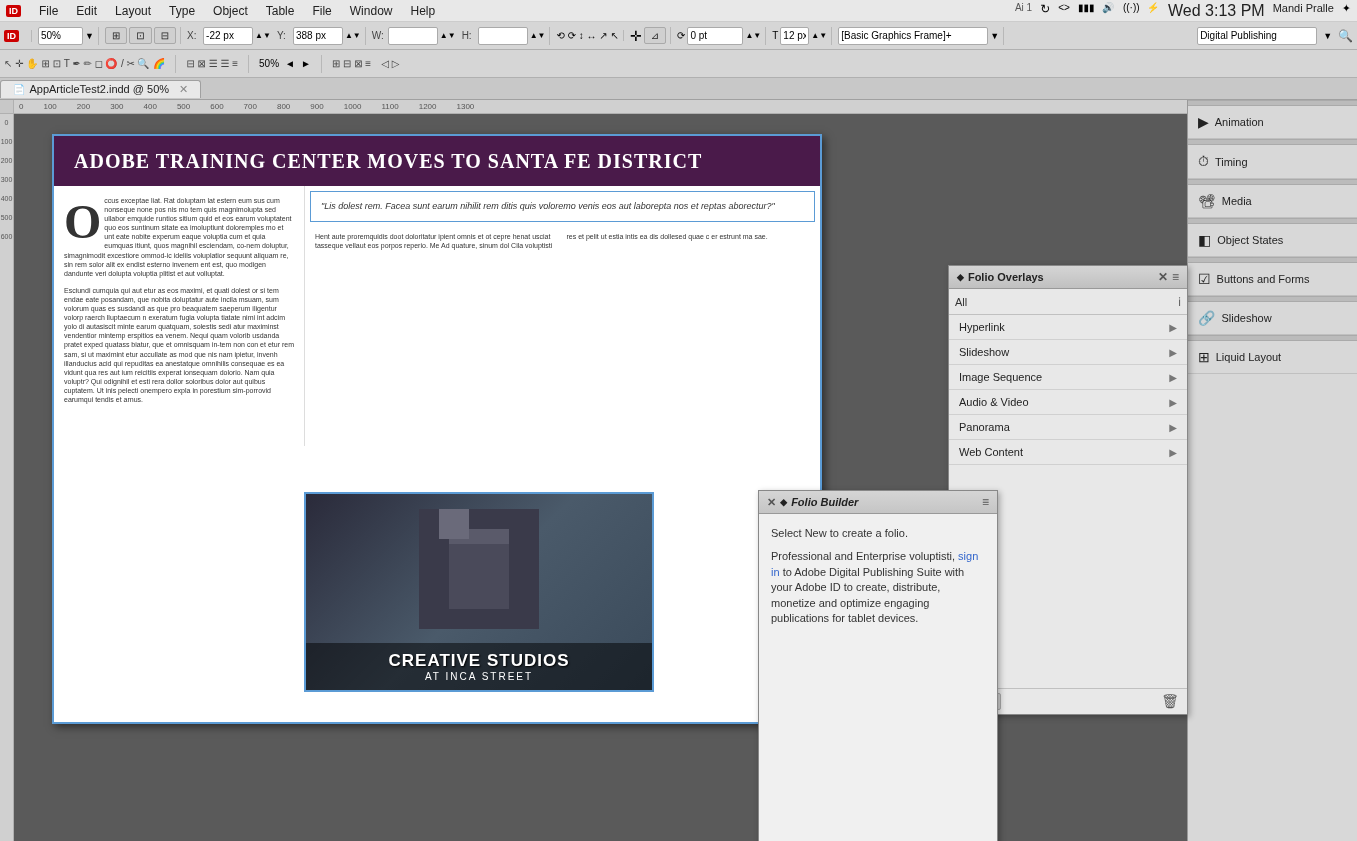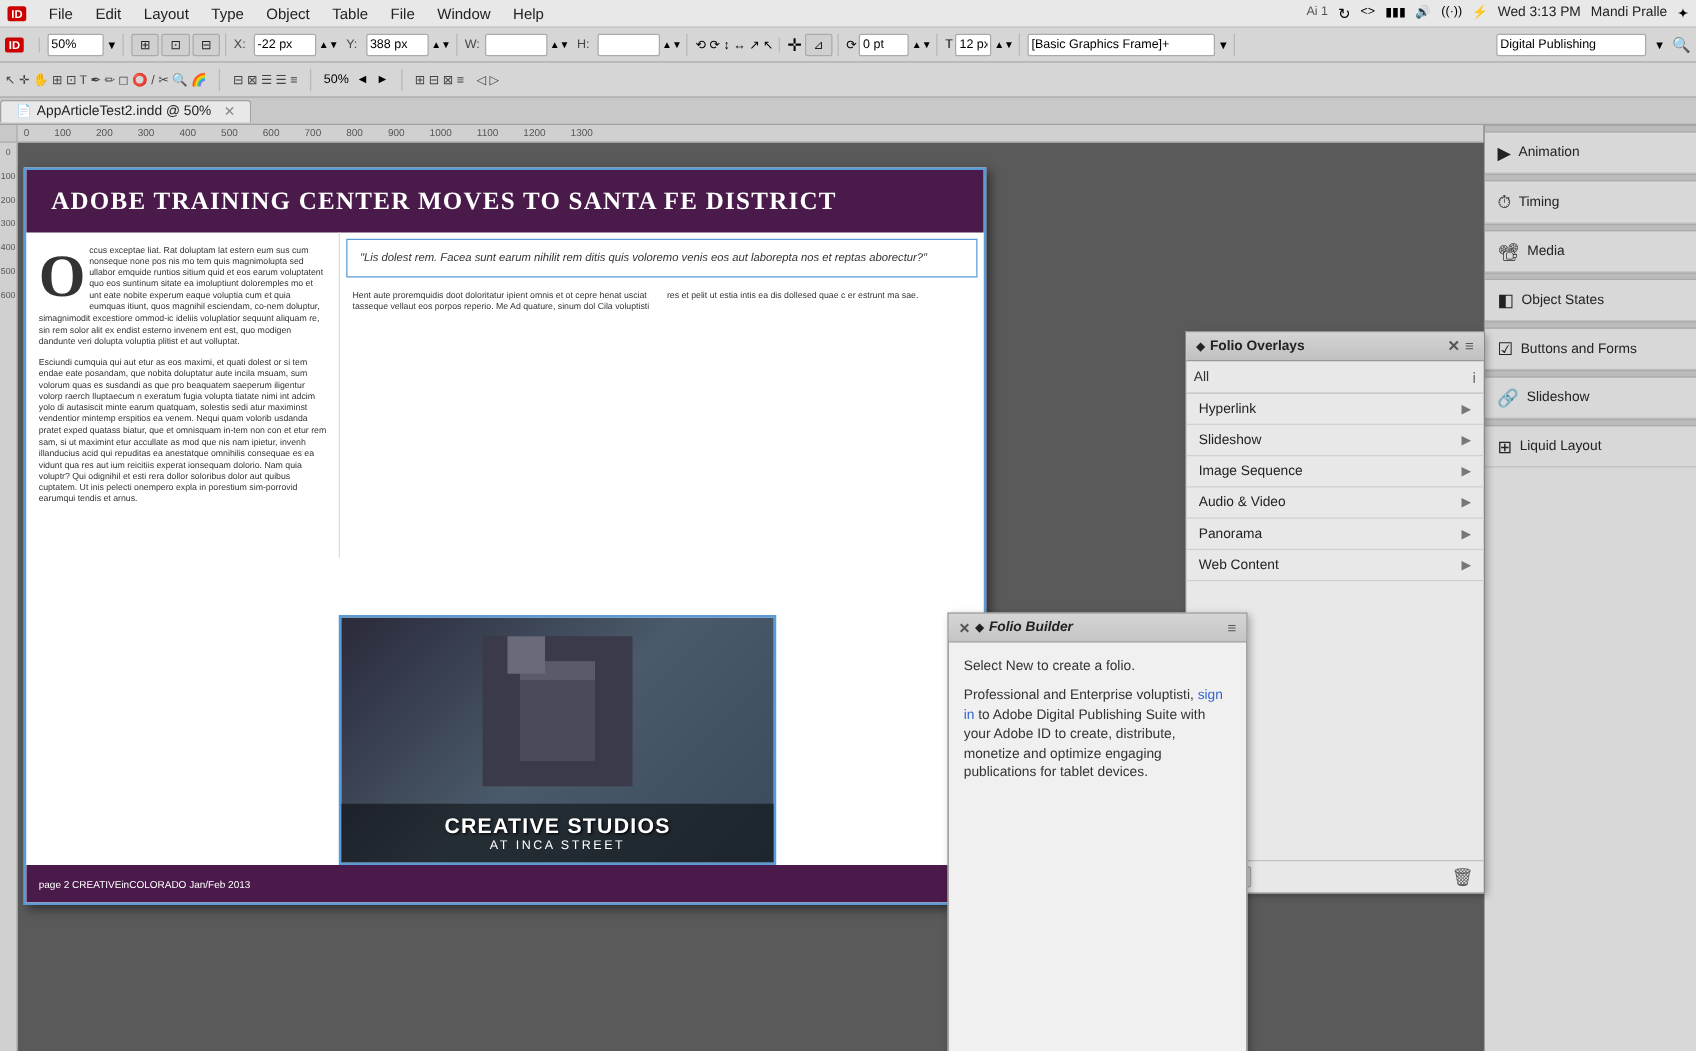--- a/index.html
+++ b/index.html
@@ -407,21 +407,21 @@
   <span class="menu-item">Window</span>
   <span class="menu-item">Help</span>
   <div class="menu-right">
     <span style="font-size:10px; color:#555;">Ai 1</span>
     <span style="font-size:12px;">↻</span>
     <span style="font-size:10px;">&lt;&gt;</span>
     <span style="font-size:10px;">▮▮▮</span>
     <span style="font-size:10px;">🔊</span>
     <span style="font-size:10px;">((·))</span>
     <span style="font-size:10px;">⚡</span>
-    <span style="font-size:11px; color:#222;">Wed 3:13 PM</span>
+    <span style="font-size:16px; color:#222;">Wed 3:13 PM</span>
     <span style="font-size:11px; color:#222;">Mandi Pralle</span>
     <span style="font-size:11px;">✦</span>
   </div>
 </div>
 
 <div class="toolbar">
   <div class="toolbar-group">
     <span class="app-logo" style="background:#cc0000; color:white; font-size:9px; font-weight:bold; padding:1px 3px; border-radius:2px;">ID</span>
   </div>
   <div class="toolbar-group">
@@ -451,21 +451,21 @@
   </div>
   <div class="toolbar-group">
     <span style="font-size:10px;">⟲ ⟳ ↕ ↔ ↗ ↖</span>
   </div>
   <div class="toolbar-group">
     <span style="font-size:14px; cursor:pointer;">✛</span>
     <button class="tb-btn">⊿</button>
   </div>
   <div class="toolbar-group">
     <span style="font-size:10px;">⟳</span>
-    <input class="tb-input" value="0 pt" style="width: 40px;">
+    <input class="tb-input" value="0 pt" style="width: 56px;">
     <span style="font-size:8px; cursor:pointer;">▲▼</span>
   </div>
   <div class="toolbar-group">
     <span style="font-size:10px;">T</span>
     <input class="tb-input" value="12 px" style="width: 29px;">
     <span style="font-size:8px; cursor:pointer;">▲▼</span>
   </div>
   <div class="toolbar-group">
     <input class="tb-input" value="[Basic Graphics Frame]+" style="width: 150px;">
     <span style="font-size:9px; cursor:pointer;">▼</span>
@@ -528,21 +528,21 @@
           <span>100</span>
           <span>200</span>
           <span>300</span>
           <span>400</span>
           <span>500</span>
           <span>600</span>
       </div>
 
       <div style="flex:1; position:relative; overflow:hidden;">
 
-        <div class="page" style="top:20px; left:5px;">
+        <div class="page" style="top:20px; left:38px;">
 
           <div class="page-header">
             <h1>ADOBE TRAINING CENTER MOVES TO SANTA FE DISTRICT</h1>
           </div>
 
           <div style="display:flex; height:260px;">
 
             <div class="page-left">
               <div style="font-size:7px; line-height:1.3; color:#333;">
                 <span class="drop-cap">O</span>
@@ -566,23 +566,20 @@
                 <div style="width:60px; height:80px; background:#4a4a5a; border-top:15px solid #5a5a6a;"></div>
                 <div style="position:absolute; top:0; left:20px; width:30px; height:30px; background:#6a6a7a;"></div>
               </div>
             </div>
             <div class="image-overlay">
               <div class="headline">CREATIVE STUDIOS</div>
               <div class="subhead">AT INCA STREET</div>
             </div>
           </div>
 
-          <div class="page-footer">
-            <span>page 2    CREATIVEinCOLORADO    Jan/Feb 2013</span>
-          </div>
         </div>
 
       </div>
     </div>
 
   </div>
 
   <div class="folio-panel">
     <div class="panel-title-bar">
       <span style="font-size:9px; margin-right:4px;">◆</span>

